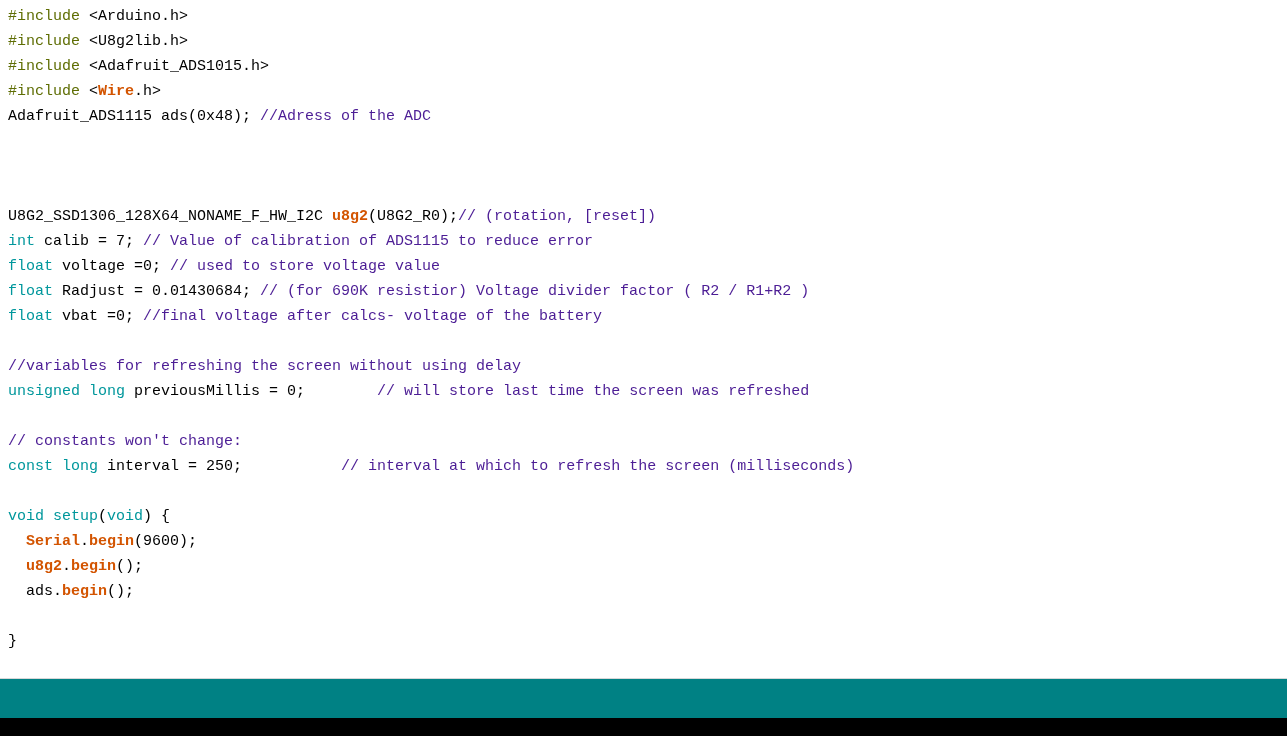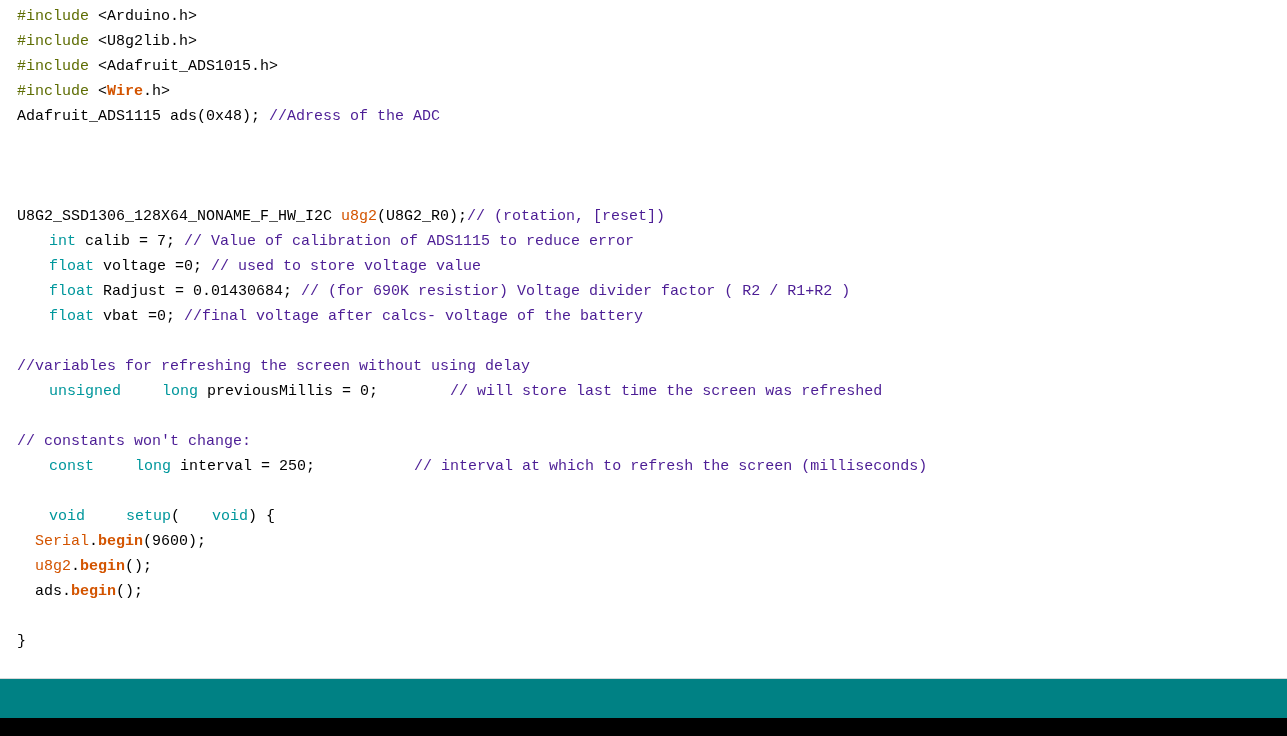--- a/index.html
+++ b/index.html
@@ -7,30 +7,30 @@
     font-family: Consolas, Monaco, 'Courier New', monospace;
     font-size: 15px;
     line-height: 25px;
     background: #ffffff;
     width: 1287px;
     height: 736px;
     overflow: hidden;
     position: relative;
   }
   .editor {
-    padding: 4px 17px;
+    padding: 4px 8px;
     white-space: pre;
     color: #000000;
     height: 670px;
     overflow: hidden;
   }
   .line { display: block; }
   .tok-preproc { color: #5E6D03; }
-  .tok-keyword { color: #00979C; margin-left: 32px; }
-  .tok-bold-id { color: #D35400; font-weight: normal; }
+  .tok-keyword { color: #00979C; }
+  .tok-bold-id { color: #D35400; font-weight: bold; }
   .tok-func { color: #D35400; font-weight: bold; }
   .tok-comment { color: #4c1d95; }
   .tok-plain { color: #000000; }
 
   .divider {
     position: absolute;
     bottom: 57px;
     left: 0;
     right: 0;
     height: 1px;

